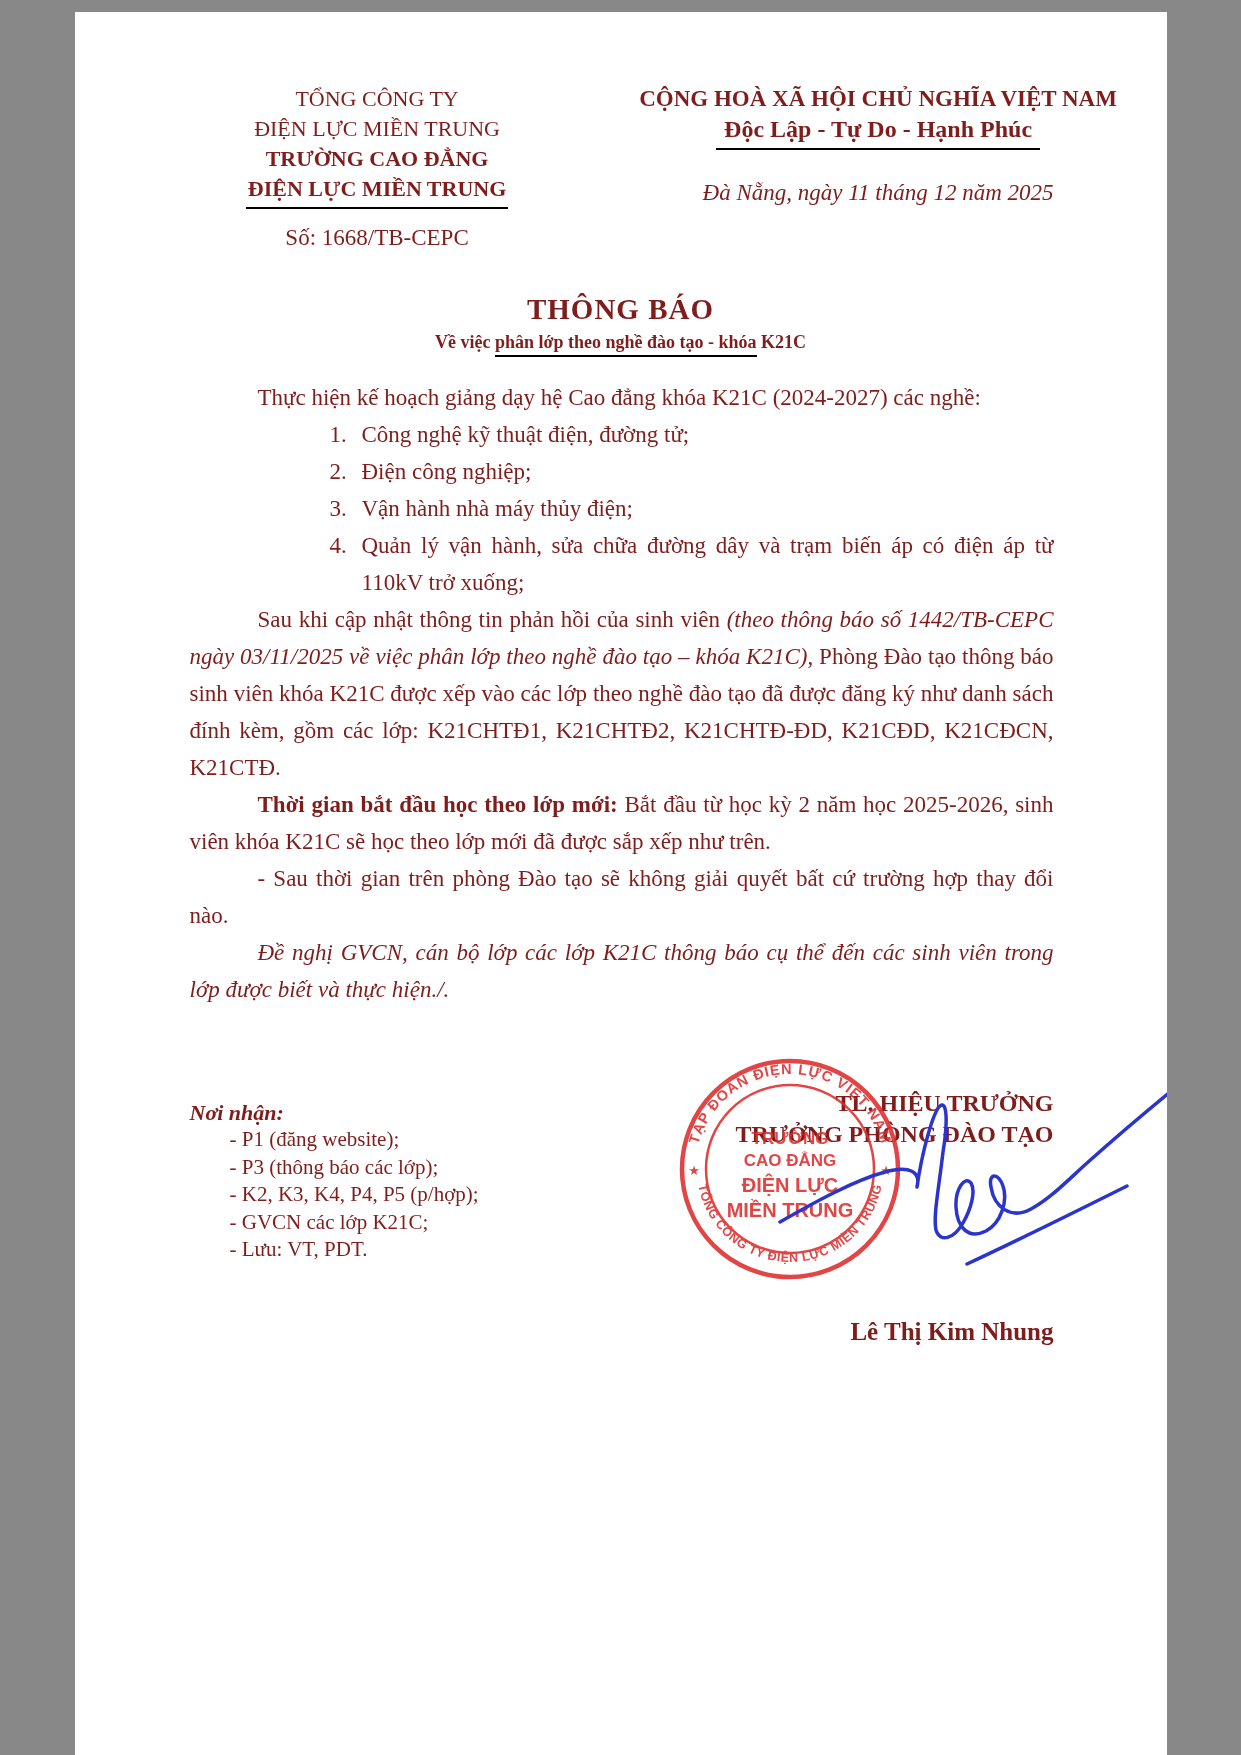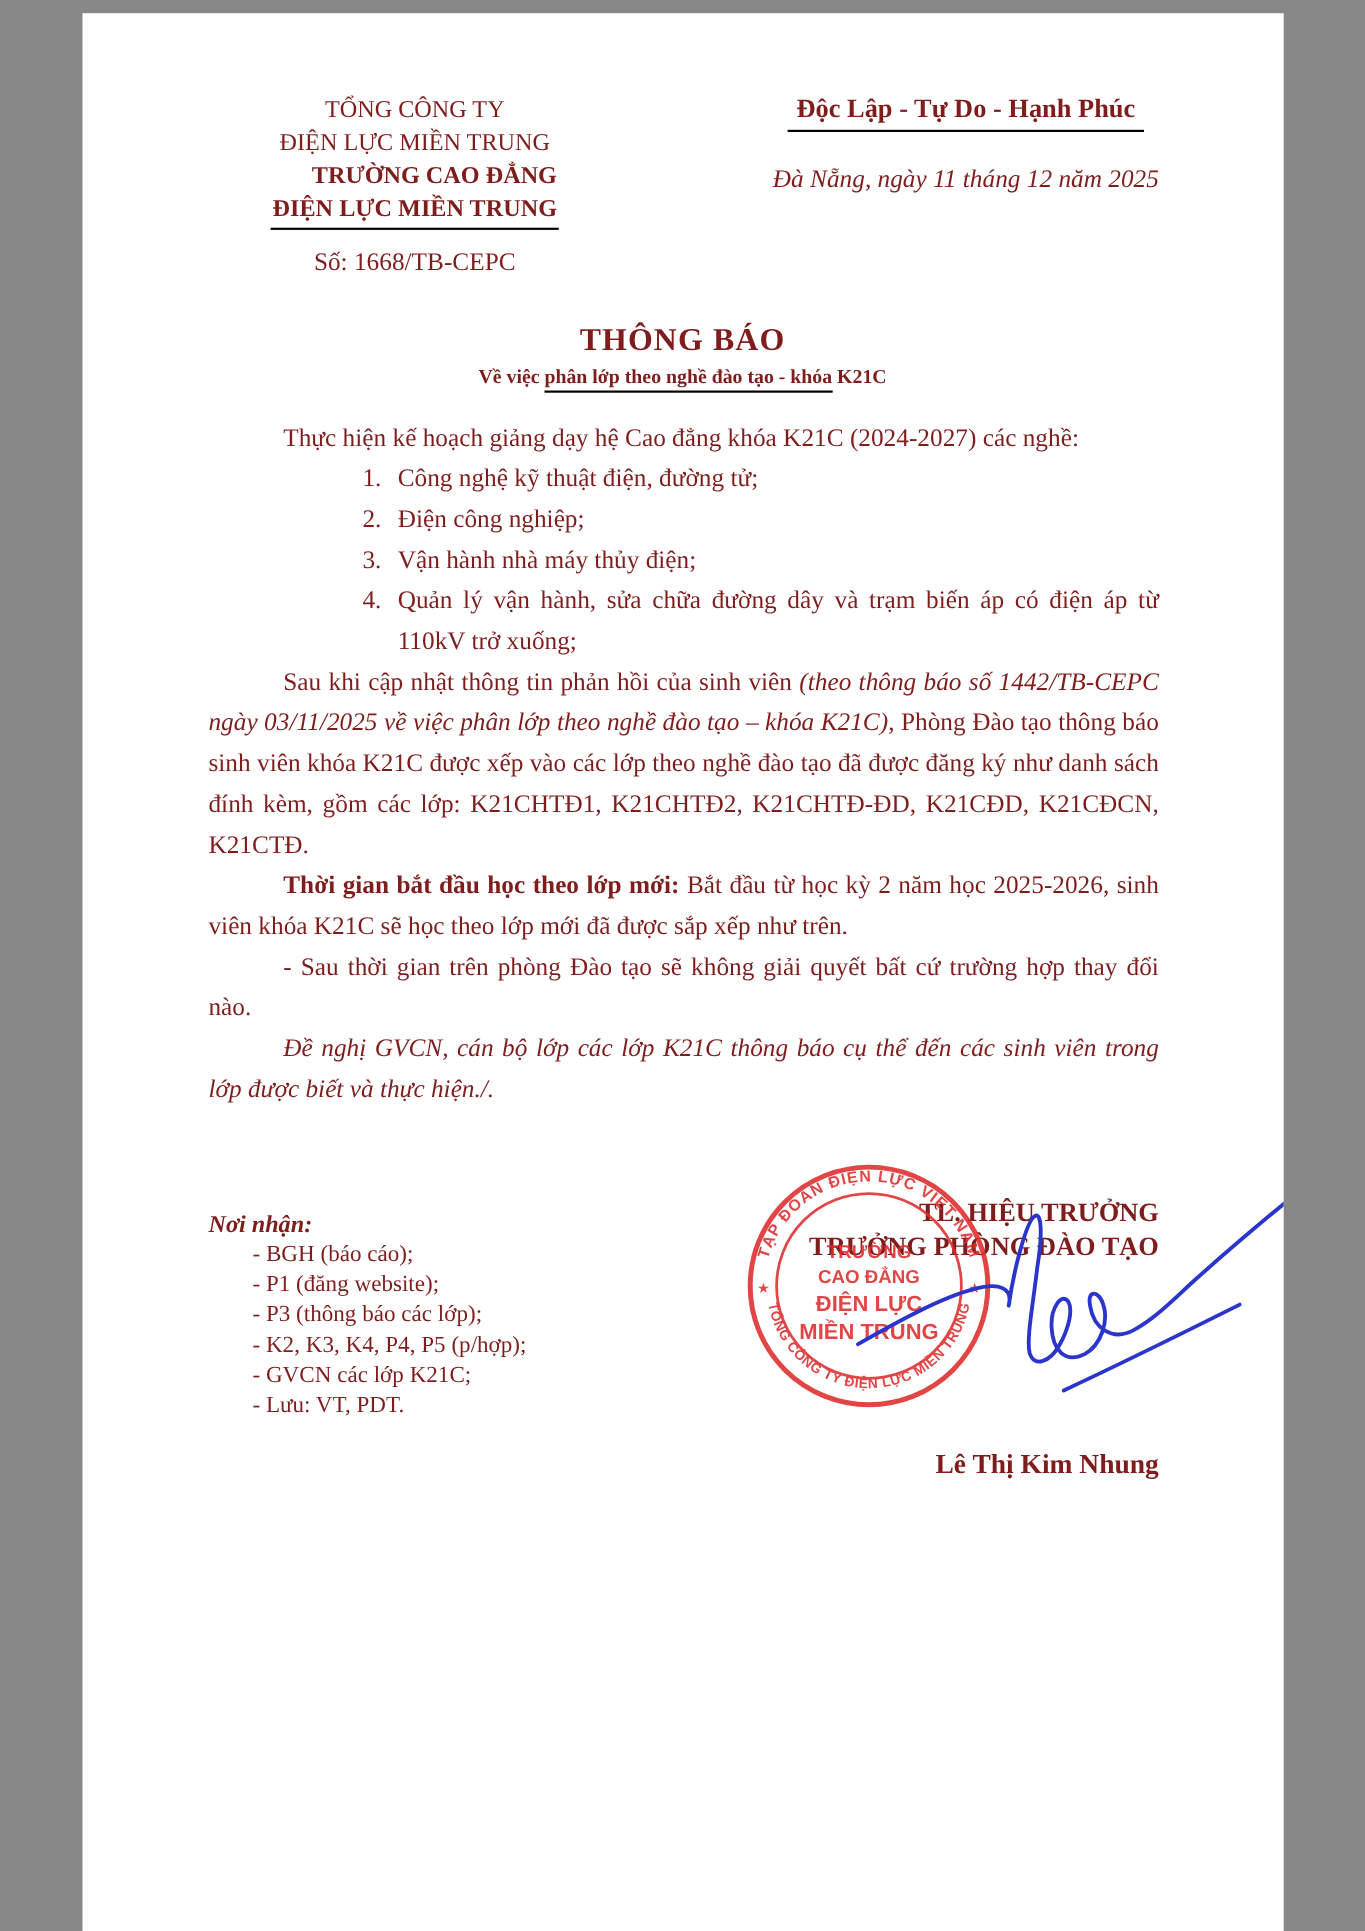--- a/index.html
+++ b/index.html
@@ -31,21 +31,21 @@
   .title-sub { font-size:18px; font-weight:bold; margin-top:6px; }
   .title-sub .u-mid { border-bottom:2.5px solid #000; padding-bottom:3px; }
   
   .body-text { margin:26px 113px 0 115px; font-size:23px; line-height:37px; text-align:justify; }
   .para { text-indent:68px; }
   .course-list { margin-left:140px; }
   .course-item { display:flex; }
   .course-num { width:32px; flex:none; }
   .course-text { flex:1; }
   .italic { font-style:italic; }
-  .bold { font-weight:bold;text-align:right; }
+  .bold { font-weight:bold; }
   
   .footer { display:flex; margin:80px 113px 0 115px; }
   .recipients { width:400px; padding-top:12px; }
   .recipients-title { font-size:22px; font-weight:bold; font-style:italic; }
   .recipient-item { font-size:21px; line-height:27.5px; margin-left:40px; }
   .sign-block { flex:1; text-align:right; }
   .sign-title { font-size:24px; font-weight:bold; line-height:31px; }
   .sign-name { font-size:25px; font-weight:bold; margin-top:168px; }
   
   .stamp-svg { position:absolute; left:598px; top:1040px; width:234px; height:234px; opacity:0.88; }
@@ -61,20 +61,21 @@
     <div class="org-block">
       <div class="org-line">TỔNG CÔNG TY</div>
       <div class="org-line">ĐIỆN LỰC MIỀN TRUNG</div>
       <div class="org-underline-wrap">
         <div class="org-line bold">TRƯỜNG CAO ĐẲNG</div>
         <div class="org-line bold">ĐIỆN LỰC MIỀN TRUNG</div>
       </div>
       <div class="doc-number">Số: 1668/TB-CEPC</div>
     </div>
     <div class="national-block">
+      <div class="nat-line1">CỘNG HOÀ XÃ HỘI CHỦ NGHĨA VIỆT NAM</div>
       <div class="nat-line2-wrap">
         <div class="nat-line2">Độc Lập - Tự Do - Hạnh Phúc</div>
       </div>
       <div class="dateline">Đà Nẵng, ngày 11 tháng 12 năm 2025</div>
     </div>
   </div>
 
   <div class="title-block">
     <div class="title-main">THÔNG BÁO</div>
     <div class="title-sub"><span>Về việc </span><span class="u-mid">phân lớp theo nghề đào tạo - khóa</span><span> K21C</span></div>
@@ -107,21 +108,20 @@
     <div class="para"><span class="bold">Thời gian bắt đầu học theo lớp mới:</span><span> Bắt đầu từ học kỳ 2 năm học 2025-2026, sinh viên khóa K21C sẽ học theo lớp mới đã được sắp xếp như trên.</span></div>
 
     <div class="para">- Sau thời gian trên phòng Đào tạo sẽ không giải quyết bất cứ trường hợp thay đổi nào.</div>
 
     <div class="para italic">Đề nghị GVCN, cán bộ lớp các lớp K21C thông báo cụ thể đến các sinh viên trong lớp được biết và thực hiện./.</div>
   </div>
 
   <div class="footer">
     <div class="recipients">
       <div class="recipients-title">Nơi nhận:</div>
-      <div class="recipient-item">- BGH (báo cáo);</div>
       <div class="recipient-item">- P1 (đăng website);</div>
       <div class="recipient-item">- P3 (thông báo các lớp);</div>
       <div class="recipient-item">- K2, K3, K4, P4, P5 (p/hợp);</div>
       <div class="recipient-item">- GVCN các lớp K21C;</div>
       <div class="recipient-item">- Lưu: VT, PDT.</div>
     </div>
     <div class="sign-block">
       <div class="sign-title">TL. HIỆU TRƯỞNG</div>
       <div class="sign-title">TRƯỞNG PHÒNG ĐÀO TẠO</div>
       <div class="sign-name">Lê Thị Kim Nhung</div>

